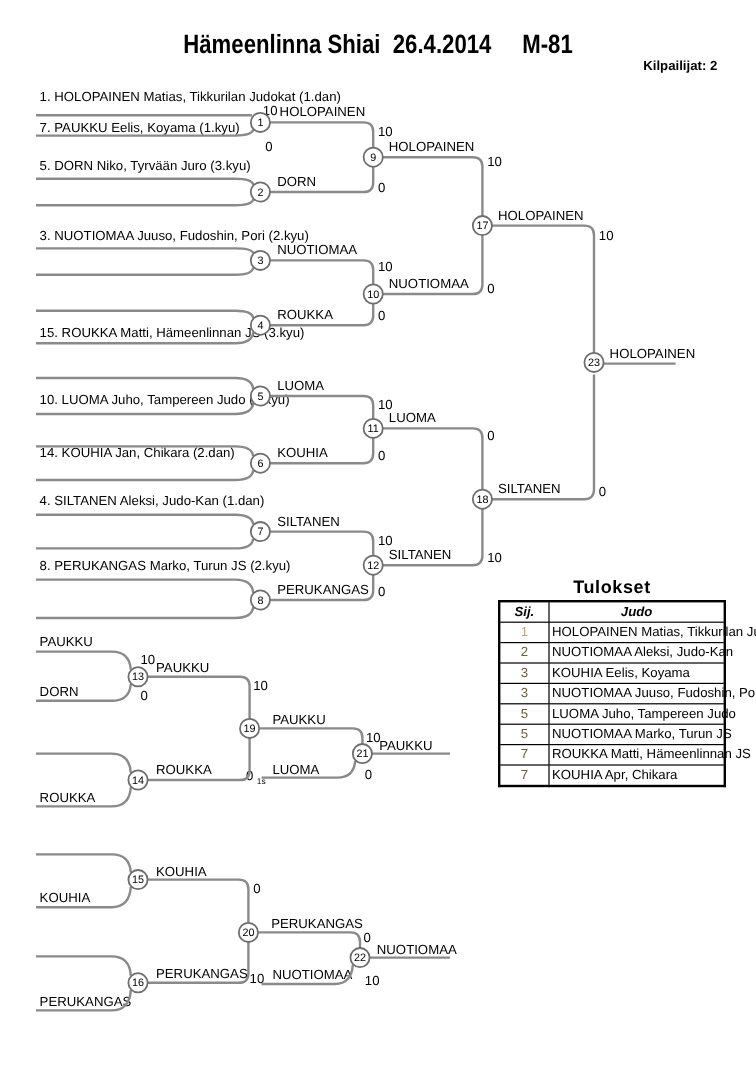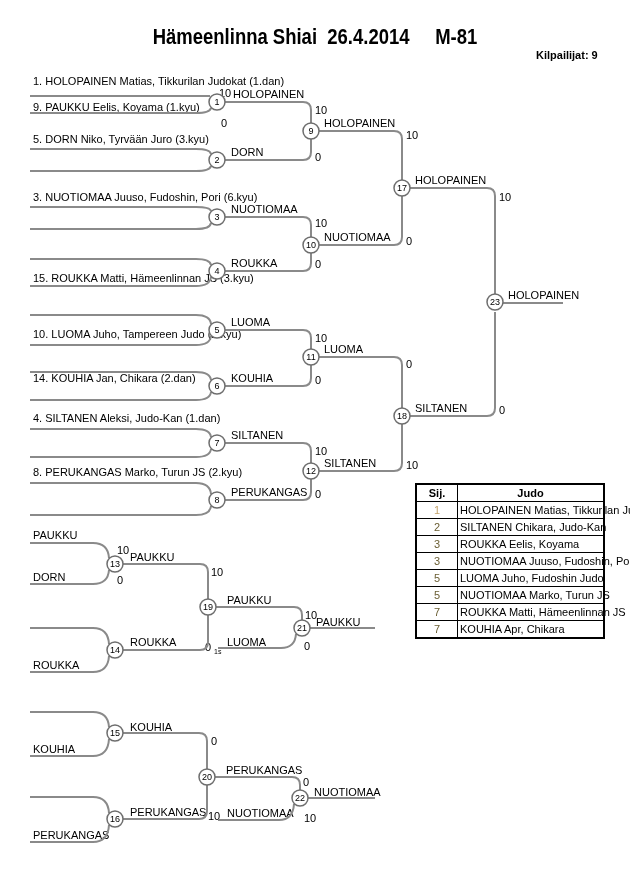--- a/index.html
+++ b/index.html
@@ -16,36 +16,36 @@
   #bracket-svg text{font:9px "Liberation Sans",sans-serif;fill:#000;text-anchor:middle;}
   .t{position:absolute;white-space:nowrap;font:11px "Liberation Sans",sans-serif;color:#000;}
   .t.small{font-size:7px;}
   #results{position:absolute;left:415px;top:481px;}
   #results-title{width:190px;text-align:center;
          font:bold 15px "Liberation Sans",sans-serif;letter-spacing:.5px;color:#000;}
   #results-table{border-collapse:collapse;table-layout:fixed;width:190px;margin-top:2px;
          border:2px solid #000;font:11px "Liberation Sans",sans-serif;}
   #results-table th,#results-table td{border:1px solid #000;padding:0 2px;height:16px;
          white-space:nowrap;overflow:visible;}
-  #results-table th{font-weight:bold;text-align:center;}
+  #results-table th{font-weight:bold;text-align:center;font-style:italic;}
   .rank-cell{width:36px;text-align:center;}
   .name-cell{text-align:left;padding-left:4px;}
 </style>
 </head>
 <body>
 
 <div id="page">
   <div id="title">Hämeenlinna Shiai  26.4.2014     M-81</div>
-  <div id="competitors">Kilpailijat: 9</div>
+  <div id="competitors">Kilpailijat: 2</div>
 
   <div id="labels">
       <div class="t" style="left: 33px; top: 75px;">1. HOLOPAINEN Matias, Tikkurilan Judokat (1.dan)</div>
-      <div class="t" style="left: 33px; top: 101px;">9. PAUKKU Eelis, Koyama (1.kyu)</div>
+      <div class="t" style="left: 33px; top: 101px;">7. PAUKKU Eelis, Koyama (1.kyu)</div>
       <div class="t" style="left: 33px; top: 133px;">5. DORN Niko, Tyrvään Juro (3.kyu)</div>
-      <div class="t" style="left: 33px; top: 191px;">3. NUOTIOMAA Juuso, Fudoshin, Pori (6.kyu)</div>
+      <div class="t" style="left: 33px; top: 191px;">3. NUOTIOMAA Juuso, Fudoshin, Pori (2.kyu)</div>
       <div class="t" style="left: 33px; top: 272px;">15. ROUKKA Matti, Hämeenlinnan JS (3.kyu)</div>
       <div class="t" style="left: 33px; top: 328px;">10. LUOMA Juho, Tampereen Judo (2.kyu)</div>
       <div class="t" style="left: 33px; top: 372px;">14. KOUHIA Jan, Chikara (2.dan)</div>
       <div class="t" style="left: 33px; top: 412px;">4. SILTANEN Aleksi, Judo-Kan (1.dan)</div>
       <div class="t" style="left: 33px; top: 466px;">8. PERUKANGAS Marko, Turun JS (2.kyu)</div>
       <div class="t" style="left: 33px; top: 529px;">PAUKKU</div>
       <div class="t" style="left: 33px; top: 571px;">DORN</div>
       <div class="t" style="left: 33px; top: 659px;">ROUKKA</div>
       <div class="t" style="left: 33px; top: 743px;">KOUHIA</div>
       <div class="t" style="left: 33px; top: 829px;">PERUKANGAS</div>
@@ -194,47 +194,48 @@
       <text x="115" y="736">15</text>
       <circle cx="115" cy="819" r="8"></circle>
       <text x="115" y="822">16</text>
       <circle cx="207" cy="777" r="8"></circle>
       <text x="207" y="780">20</text>
       <circle cx="300" cy="798" r="8"></circle>
       <text x="300" y="801">22</text>
     </svg>
 
   <div id="results">
+    <div id="results-title">Tulokset</div>
     <table id="results-table">
       <thead>
         <tr>
           <th class="rank-cell">Sij.</th>
           <th class="name-cell">Judo</th>
         </tr>
       </thead>
       <tbody id="results-body">
           <tr>
             <td class="rank-cell" style="color: rgb(196, 163, 107);">1</td>
             <td class="name-cell">HOLOPAINEN Matias, Tikkurilan Judokat</td>
           </tr>
           <tr>
             <td class="rank-cell" style="color: rgb(106, 94, 51);">2</td>
-            <td class="name-cell">SILTANEN Chikara, Judo-Kan</td>
+            <td class="name-cell">NUOTIOMAA Aleksi, Judo-Kan</td>
           </tr>
           <tr>
             <td class="rank-cell" style="color: rgb(106, 94, 51);">3</td>
-            <td class="name-cell">ROUKKA Eelis, Koyama</td>
+            <td class="name-cell">KOUHIA Eelis, Koyama</td>
           </tr>
           <tr>
             <td class="rank-cell" style="color: rgb(106, 94, 51);">3</td>
             <td class="name-cell">NUOTIOMAA Juuso, Fudoshin, Pori</td>
           </tr>
           <tr>
             <td class="rank-cell" style="color: rgb(106, 94, 51);">5</td>
-            <td class="name-cell">LUOMA Juho, Fudoshin Judo</td>
+            <td class="name-cell">LUOMA Juho, Tampereen Judo</td>
           </tr>
           <tr>
             <td class="rank-cell" style="color: rgb(106, 94, 51);">5</td>
             <td class="name-cell">NUOTIOMAA Marko, Turun JS</td>
           </tr>
           <tr>
             <td class="rank-cell" style="color: rgb(106, 94, 51);">7</td>
             <td class="name-cell">ROUKKA Matti, Hämeenlinnan JS</td>
           </tr>
           <tr>

